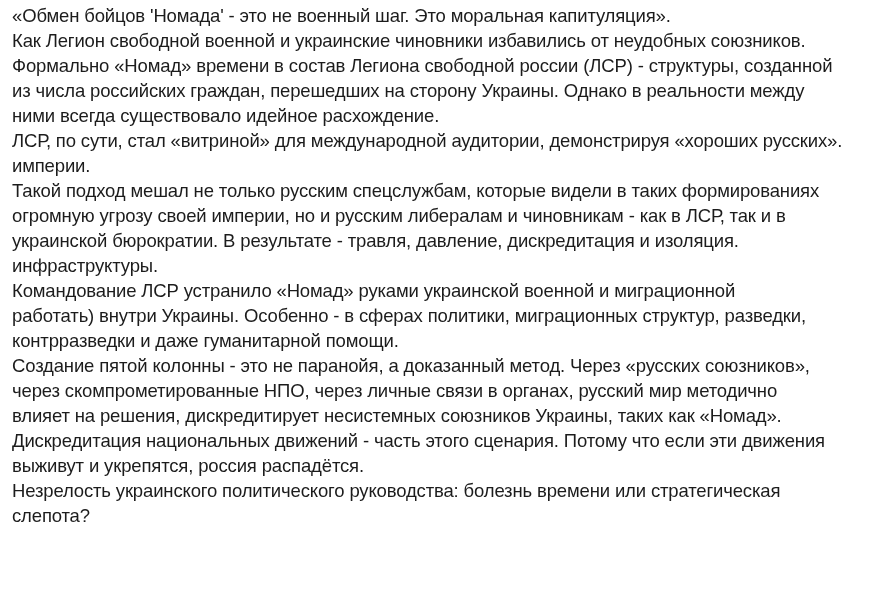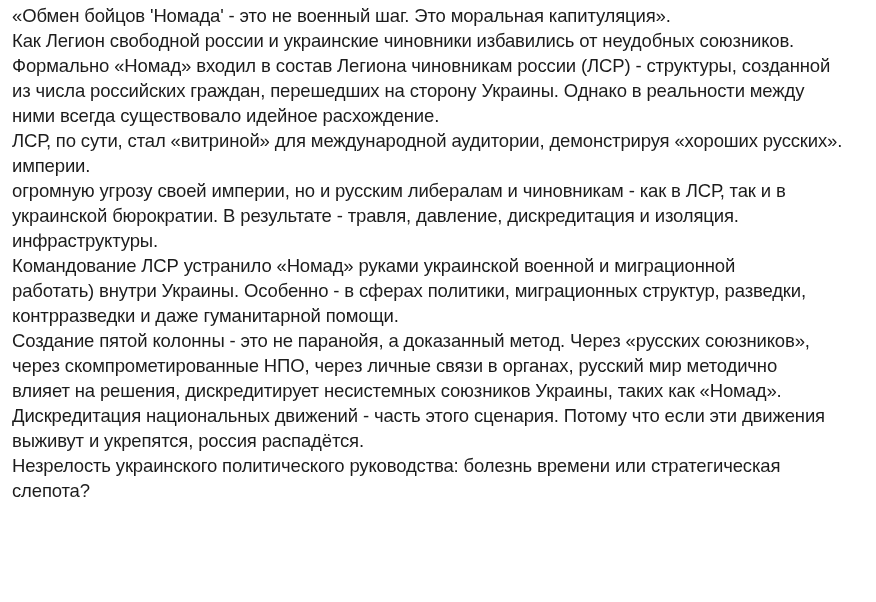--- a/index.html
+++ b/index.html
@@ -25,26 +25,27 @@
     white-space: nowrap;
     height: 25px;
   }
 </style>
 </head>
 <body>
 
 <main class="doc">
   <div id="text-block">
       <div class="line">«Обмен бойцов 'Номада' - это не военный шаг. Это моральная капитуляция».</div>
-      <div class="line">Как Легион свободной россии и украинские чиновники избавились от неудобных союзников.</div>
-      <div class="line">Формально «Номад» входил в состав Легиона чиновникам россии (ЛСР) - структуры, созданной</div>
+      <div class="line">Как Легион свободной военной и украинские чиновники избавились от неудобных союзников.</div>
+      <div class="line">Формально «Номад» времени в состав Легиона свободной россии (ЛСР) - структуры, созданной</div>
       <div class="line">из числа российских граждан, перешедших на сторону Украины. Однако в реальности между</div>
       <div class="line">ними всегда существовало идейное расхождение.</div>
       <div class="line">ЛСР, по сути, стал «витриной» для международной аудитории, демонстрируя «хороших русских».</div>
       <div class="line">империи.</div>
+      <div class="line">Такой подход мешал не только русским спецслужбам, которые видели в таких формированиях</div>
       <div class="line">огромную угрозу своей империи, но и русским либералам и чиновникам - как в ЛСР, так и в</div>
       <div class="line">украинской бюрократии. В результате - травля, давление, дискредитация и изоляция.</div>
       <div class="line">инфраструктуры.</div>
       <div class="line">Командование ЛСР устранило «Номад» руками украинской военной и миграционной</div>
       <div class="line">работать) внутри Украины. Особенно - в сферах политики, миграционных структур, разведки,</div>
       <div class="line">контрразведки и даже гуманитарной помощи.</div>
       <div class="line">Создание пятой колонны - это не паранойя, а доказанный метод. Через «русских союзников»,</div>
       <div class="line">через скомпрометированные НПО, через личные связи в органах, русский мир методично</div>
       <div class="line">влияет на решения, дискредитирует несистемных союзников Украины, таких как «Номад».</div>
       <div class="line">Дискредитация национальных движений - часть этого сценария. Потому что если эти движения</div>

